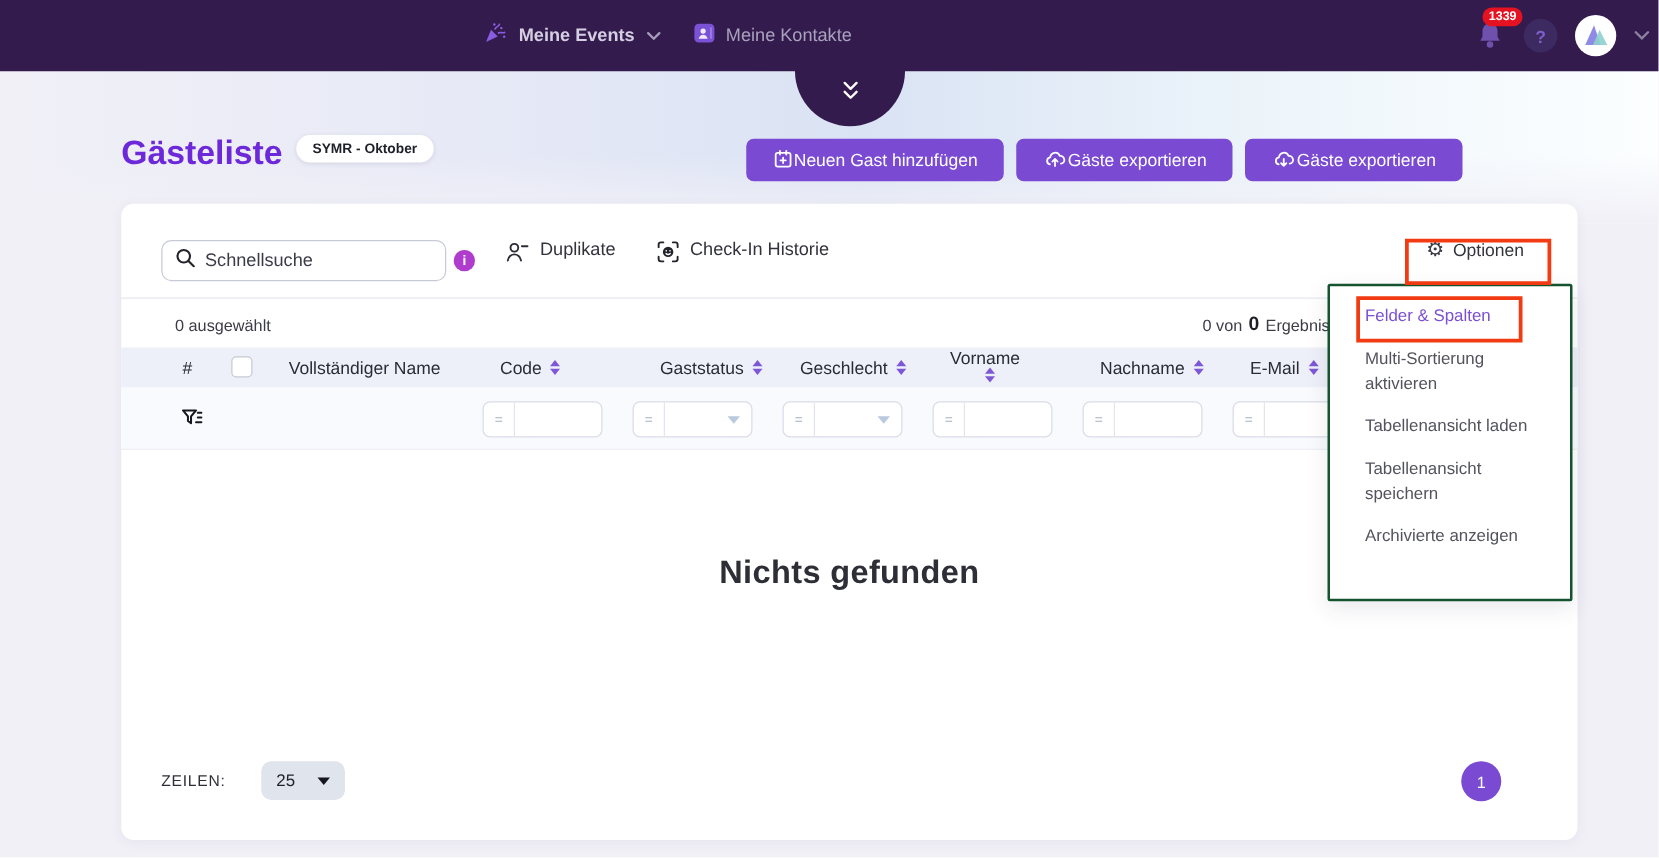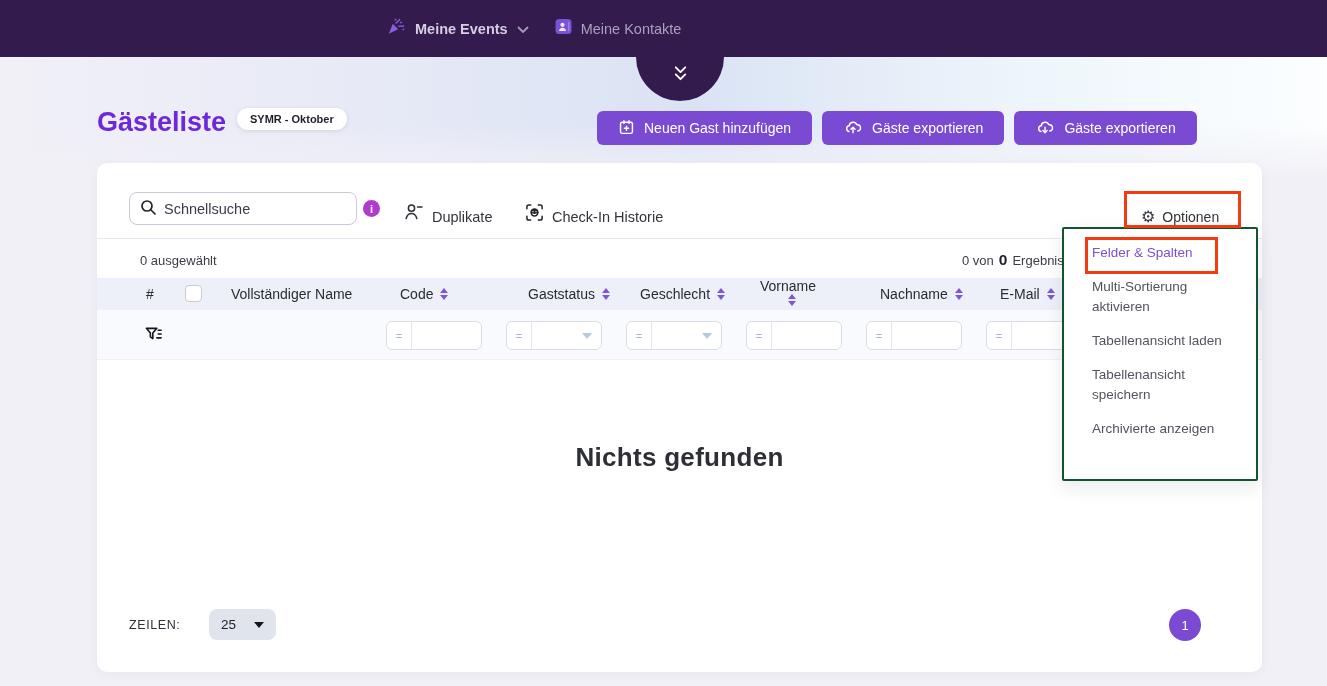--- a/index.html
+++ b/index.html
@@ -27,32 +27,32 @@
   .help-btn { width:27px; height:27px; border-radius:50%; background:#3d2a60; display:flex; align-items:center; justify-content:center;
     color:#7e5fcb; font-weight:700; font-size:14px; cursor:pointer; }
   .avatar { width:33px; height:33px; border-radius:50%; background:#fff; display:flex; align-items:center; justify-content:center; overflow:hidden; cursor:pointer; }
 
   
   .page-title { position:absolute; left:97px; top:107px; font-size:27px; font-weight:800; color:#6d28d9; z-index:2; }
   .event-badge { position:absolute; left:237px; top:108px; background:#fff; border-radius:14px; padding:5px 13px;
     font-size:11px; font-weight:700; color:#1f1f2a; box-shadow:0 1px 4px rgba(40,40,80,0.12); z-index:2; }
   .action-buttons { position:absolute; left:597px; top:111px; display:flex; gap:10px; z-index:2; }
   .btn { height:34px; background:#7a4ad2; border:none; border-radius:6px; color:#fff; font-size:14px; font-family:inherit;
-    display:flex; align-items:center; gap:9px; padding:0 21px; cursor:pointer; white-space:nowrap; }
+    display:flex; align-items:center; padding:0 21px; cursor:pointer; white-space:nowrap; }
 
   
   .card { position:absolute; left:97px; top:163px; width:1165px; height:509px; background:#fff; border-radius:10px;
     box-shadow:0 2px 10px rgba(60,60,110,0.06); z-index:3; }
   .search-box { position:absolute; left:32px; top:29px; width:228px; height:33px; border:1px solid #c7cbd6; border-radius:8px;
     display:flex; align-items:center; padding:0 10px; gap:8px; background:#fff; }
   .search-box input { border:none; outline:none; flex:1; min-width:0; font-size:14.5px; font-family:inherit; color:#2f2f3a; background:transparent; }
   .search-box input::placeholder { color:#3c3c48; opacity:1; }
   .info-dot { position:absolute; left:266px; top:37px; width:17px; height:17px; border-radius:50%; background:#b03ccd; color:#fff;
     font-size:11px; font-weight:700; display:flex; align-items:center; justify-content:center; cursor:pointer; }
-  .tool { position:absolute; top:29px; height:33px; display:flex; align-items:flex-end; gap:8px; font-size:14.5px; color:#33333d; cursor:pointer; }
+  .tool { position:absolute; top:29px; height:33px; display:flex; align-items:flex-start; gap:8px; font-size:14.5px; color:#33333d; cursor:pointer; }
   .tool-duplikate { left:306px; }
   .tool-checkin { left:428px; }
   .tool-optionen { left:1044px; font-size:14px; gap:7px; }
   .gear { font-size:16px; color:#3a3a45; font-family:"DejaVu Sans", sans-serif; line-height:1; }
 
   .divider { position:absolute; left:0; top:75px; width:1165px; height:1px; background:#e7e8ef; }
   .selected-text { position:absolute; left:43px; top:90px; font-size:13px; color:#3c3c47; }
   .results-text { position:absolute; left:865px; top:88px; font-size:13px; color:#3c3c47; display:flex; align-items:center; gap:5px; white-space:nowrap; }
   .results-text b { font-size:15.5px; color:#1e1e28; font-weight:800; }
 
@@ -141,20 +141,45 @@
           <svg width="17" height="17" viewBox="0 0 17 17">
             <rect x="0.5" y="1" width="16" height="15" rx="3.5" fill="#7b51d6"></rect>
             <circle cx="7.5" cy="6.8" r="2.1" fill="#efe9fb"></circle>
             <path d="M3.9 13 c0.6-2.2 1.9-3.2 3.6-3.2 s3 1 3.6 3.2 z" fill="#efe9fb"></path>
             <rect x="13" y="4" width="1.5" height="9" fill="#9d7ce5"></rect>
           </svg>
         </span>
         <span class="nav-label dim">Meine Kontakte</span>
       </div>
     </div>
+    <div class="nav-right">
+      <div class="bell-wrap">
+        <span>
+          <svg width="26" height="28" viewBox="0 0 24 26" fill="#6f51ad">
+            <path d="M12 3.5 c-3.4 0-5.6 2.5-5.6 5.9 v3.9 L4.8 16.4 h14.4 l-1.6-3.1 V9.4 C17.6 6 15.4 3.5 12 3.5 z"></path>
+            <circle cx="12" cy="19.2" r="2.4"></circle>
+          </svg>
+        </span>
+        <span class="notif-badge">1339</span>
+      </div>
+      <div class="help-btn">
+        <span>?</span>
+      </div>
+      <div class="avatar">
+        <svg width="30" height="30" viewBox="0 0 34 34">
+          <polygon points="7,25 15,7 21,25" fill="#8f8ae6"></polygon>
+          <polygon points="14,25 20,11 27,25" fill="#8ed0cd" opacity="0.9"></polygon>
+        </svg>
+      </div>
+      <span style="cursor:pointer;">
+        <svg width="13" height="9" viewBox="0 0 12 8" fill="none" stroke="#8c819f" stroke-width="1.8" stroke-linecap="round">
+            <path d="M1.5 1.5 L6 6 L10.5 1.5"></path>
+          </svg>
+      </span>
+    </div>
   </nav>
 
   <h1 class="page-title">Gästeliste</h1>
   <span class="event-badge">SYMR - Oktober</span>
 
   <div class="action-buttons">
     <button class="btn">
       <span>
         <svg width="17" height="18" viewBox="0 0 20 20" fill="none" stroke="#ffffff" stroke-width="1.7" stroke-linecap="round">
           <rect x="3" y="4.5" width="14" height="13" rx="2"></rect>

